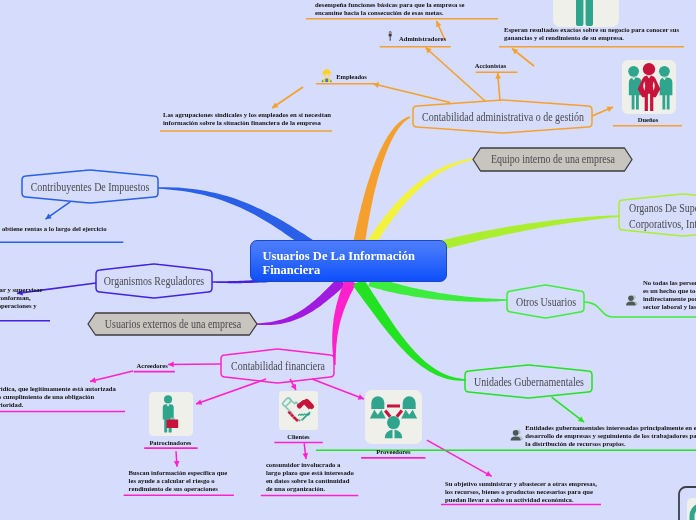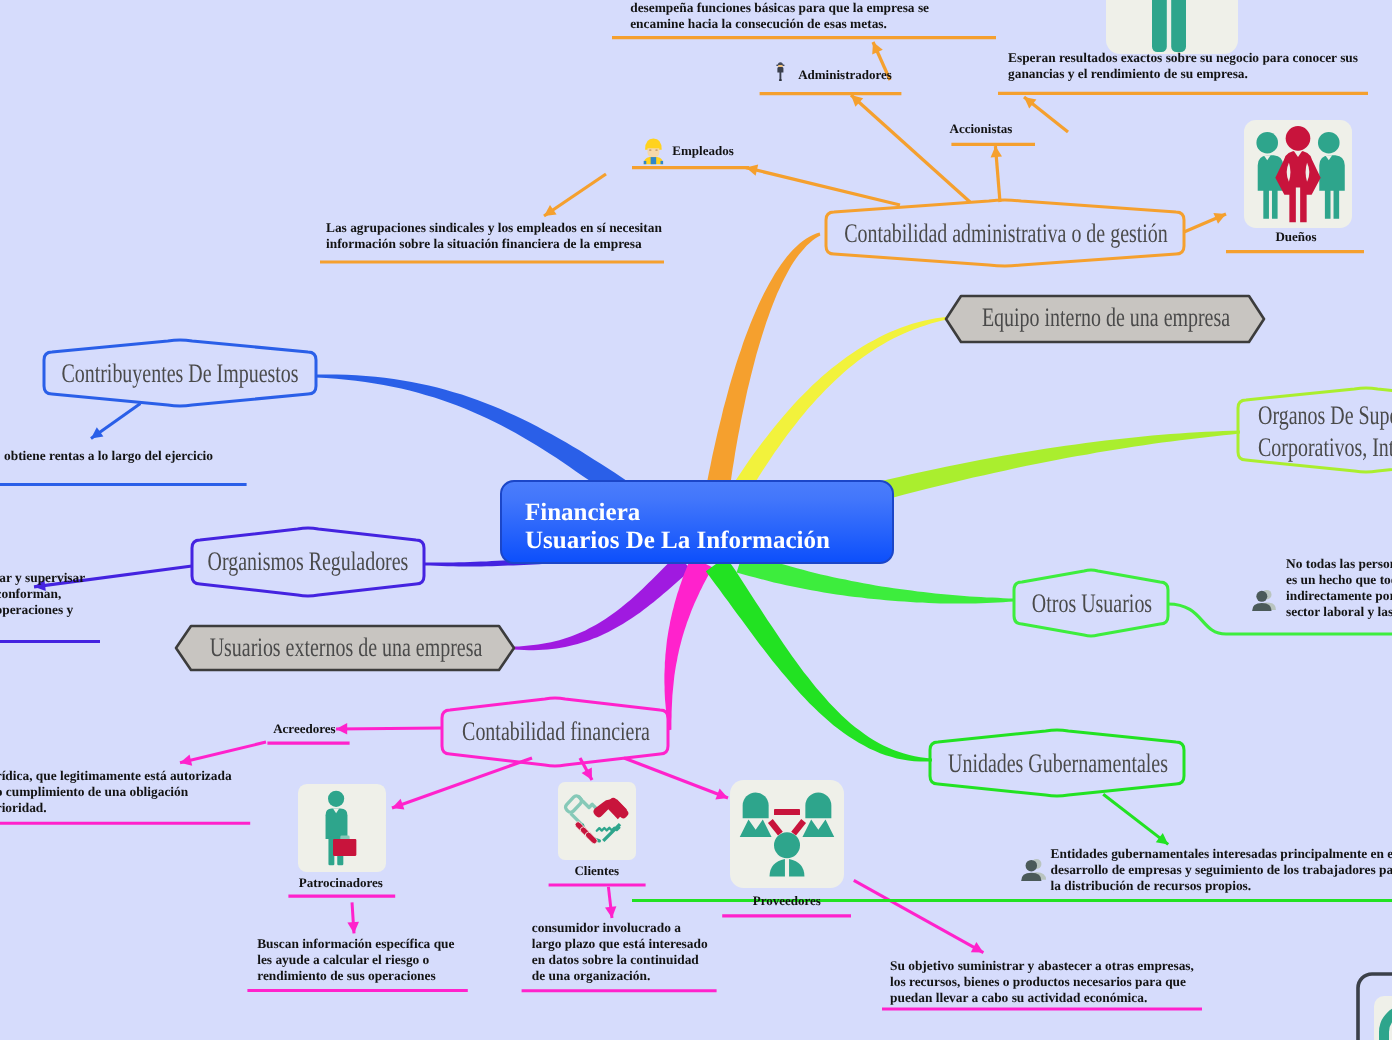--- a/index.html
+++ b/index.html
@@ -188,22 +188,22 @@
         <rect x="576" y="-40" width="7.4" height="66" rx="2.6" fill="#2ea58c"></rect>
         <rect x="585.6" y="-40" width="7.4" height="66" rx="2.6" fill="#2ea58c"></rect>
       </g>
 <g>
         <rect x="679" y="487" width="80" height="80" rx="7" fill="none" stroke="#3b4049" stroke-width="1.8"></rect>
         <rect x="687" y="498" width="46" height="46" rx="5" fill="#eff0e9"></rect>
         <path d="M692 516 a11,11 0 0 1 22,0 l0,14 l-22,0 Z" fill="none" stroke="#2ea58c" stroke-width="5"></path>
       </g>
 </svg>
 <div class="root" style="left:250px;top:240px;width:197px;height:42px;">
+      <div>Usuarios De La Información</div>
       <div>Financiera</div>
-      <div>Usuarios De La Información</div>
     </div>
 <div class="lbl" style="left:90.0px;top:186.5px;font-size:13.4px;color:#4a4a4a;transform:translate(-50%,-50%) scaleX(0.745);">Contribuyentes De Impuestos</div>
 <div class="lbl" style="left:154.0px;top:281.0px;font-size:13.4px;color:#4a4a4a;transform:translate(-50%,-50%) scaleX(0.745);">Organismos Reguladores</div>
 <div class="lbl" style="left:172.5px;top:324.0px;font-size:13.4px;color:#4a4a4a;transform:translate(-50%,-50%) scaleX(0.745);">Usuarios externos de una empresa</div>
 <div class="lbl" style="left:277.5px;top:366.0px;font-size:13.4px;color:#4a4a4a;transform:translate(-50%,-50%) scaleX(0.745);">Contabilidad financiera</div>
 <div class="lbl" style="left:528.5px;top:381.5px;font-size:13.4px;color:#4a4a4a;transform:translate(-50%,-50%) scaleX(0.745);">Unidades Gubernamentales</div>
 <div class="lbl" style="left:545.5px;top:301.5px;font-size:13.4px;color:#4a4a4a;transform:translate(-50%,-50%) scaleX(0.745);">Otros Usuarios</div>
 <div class="lbl" style="left:553.0px;top:158.5px;font-size:13.4px;color:#4a4a4a;transform:translate(-50%,-50%) scaleX(0.745);">Equipo interno de una empresa</div>
 <div class="lbl" style="left:502.5px;top:116.5px;font-size:13.4px;color:#4a4a4a;transform:translate(-50%,-50%) scaleX(0.745);">Contabilidad administrativa o de gestión</div>
 <div class="lbl" style="left:629px;top:200px;font-size:13.4px;color:#4a4a4a;transform:scaleX(0.745);transform-origin:0% 0%;line-height:15.5px;">

